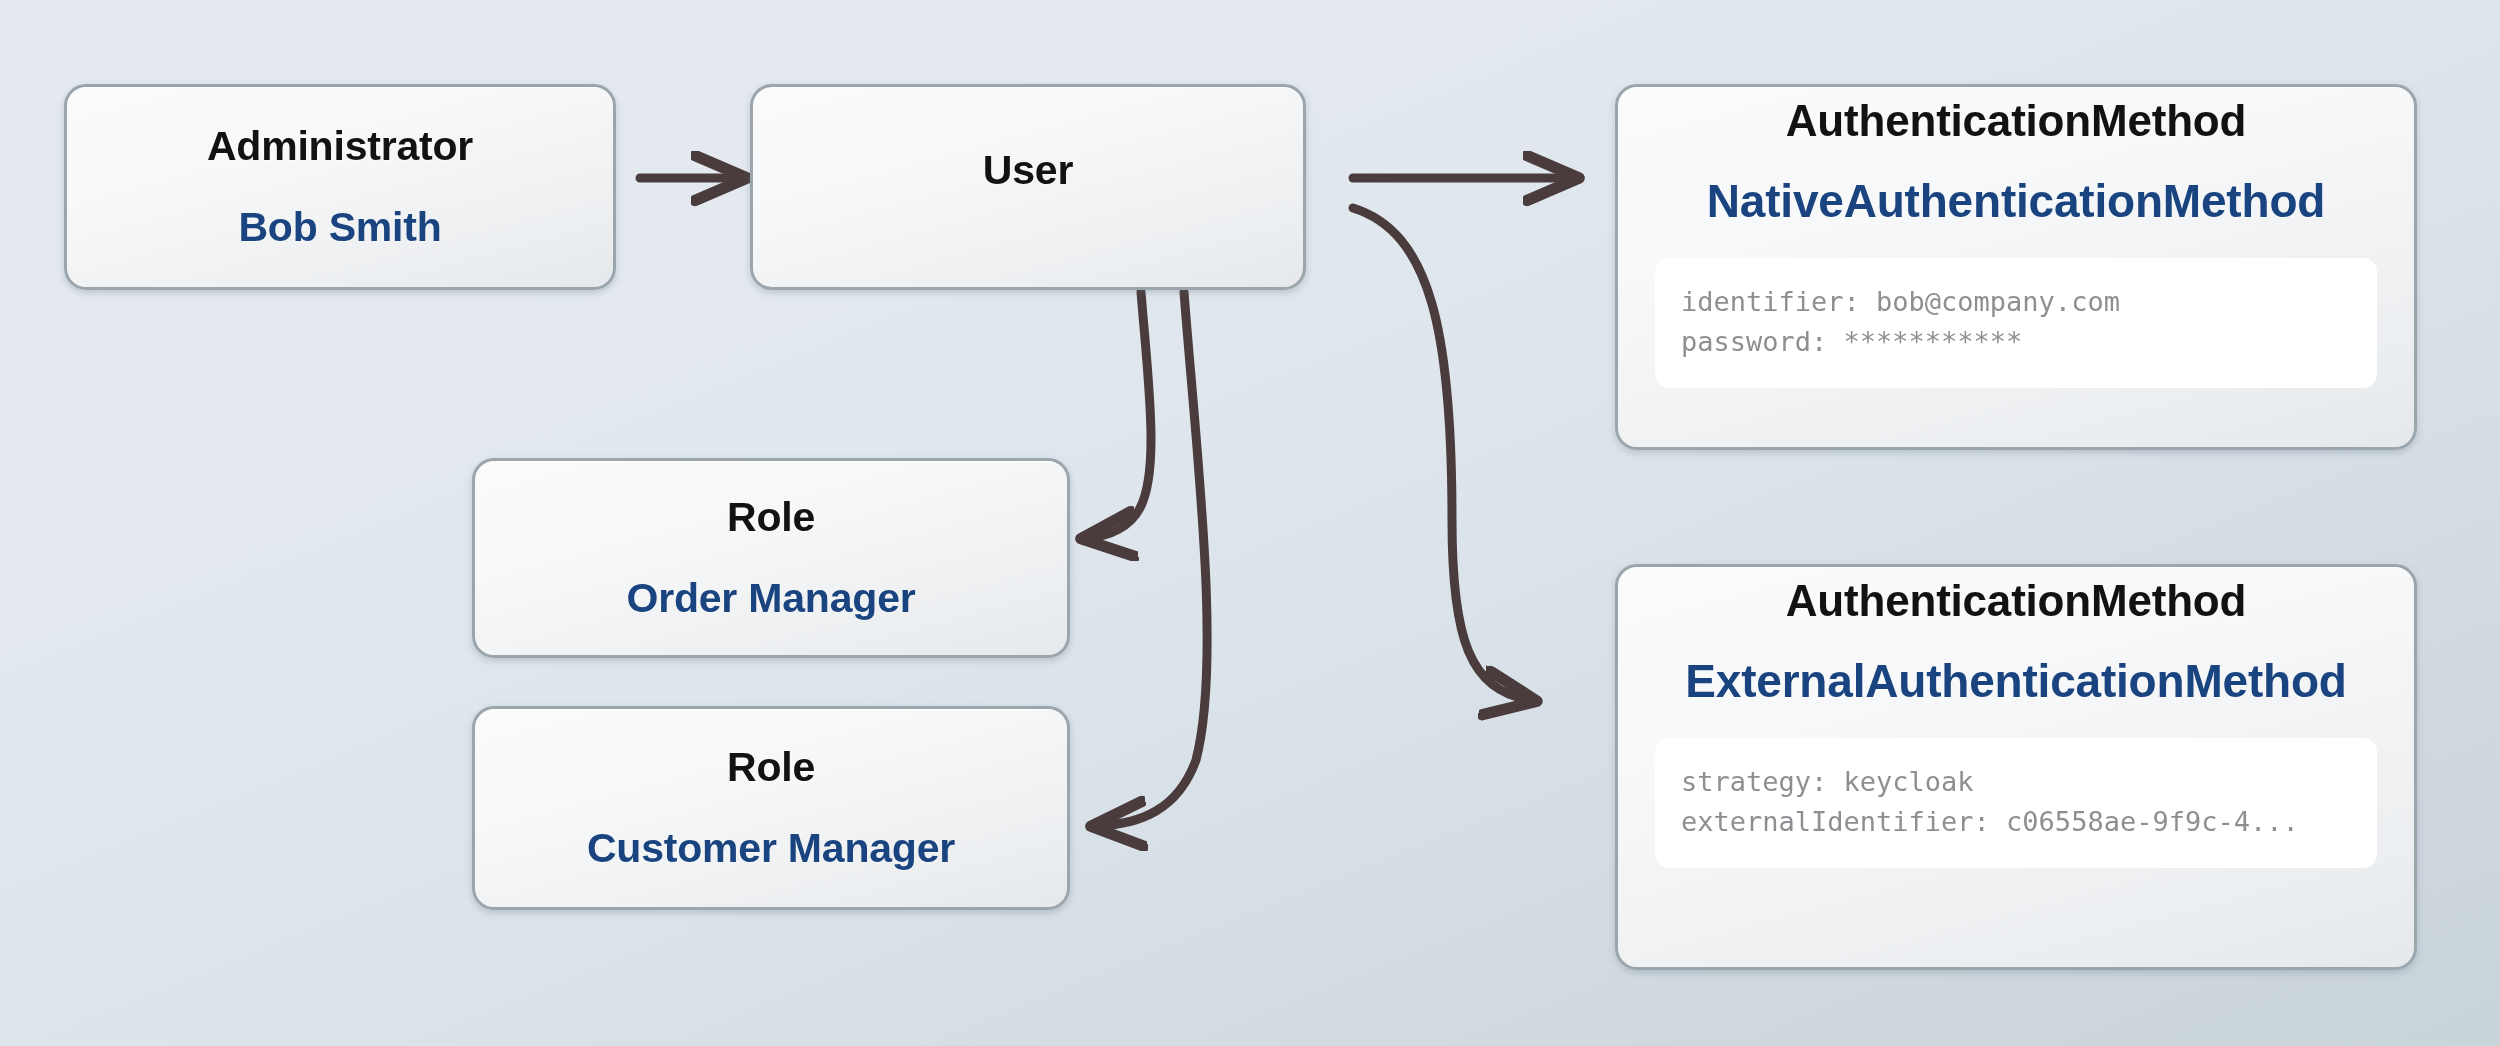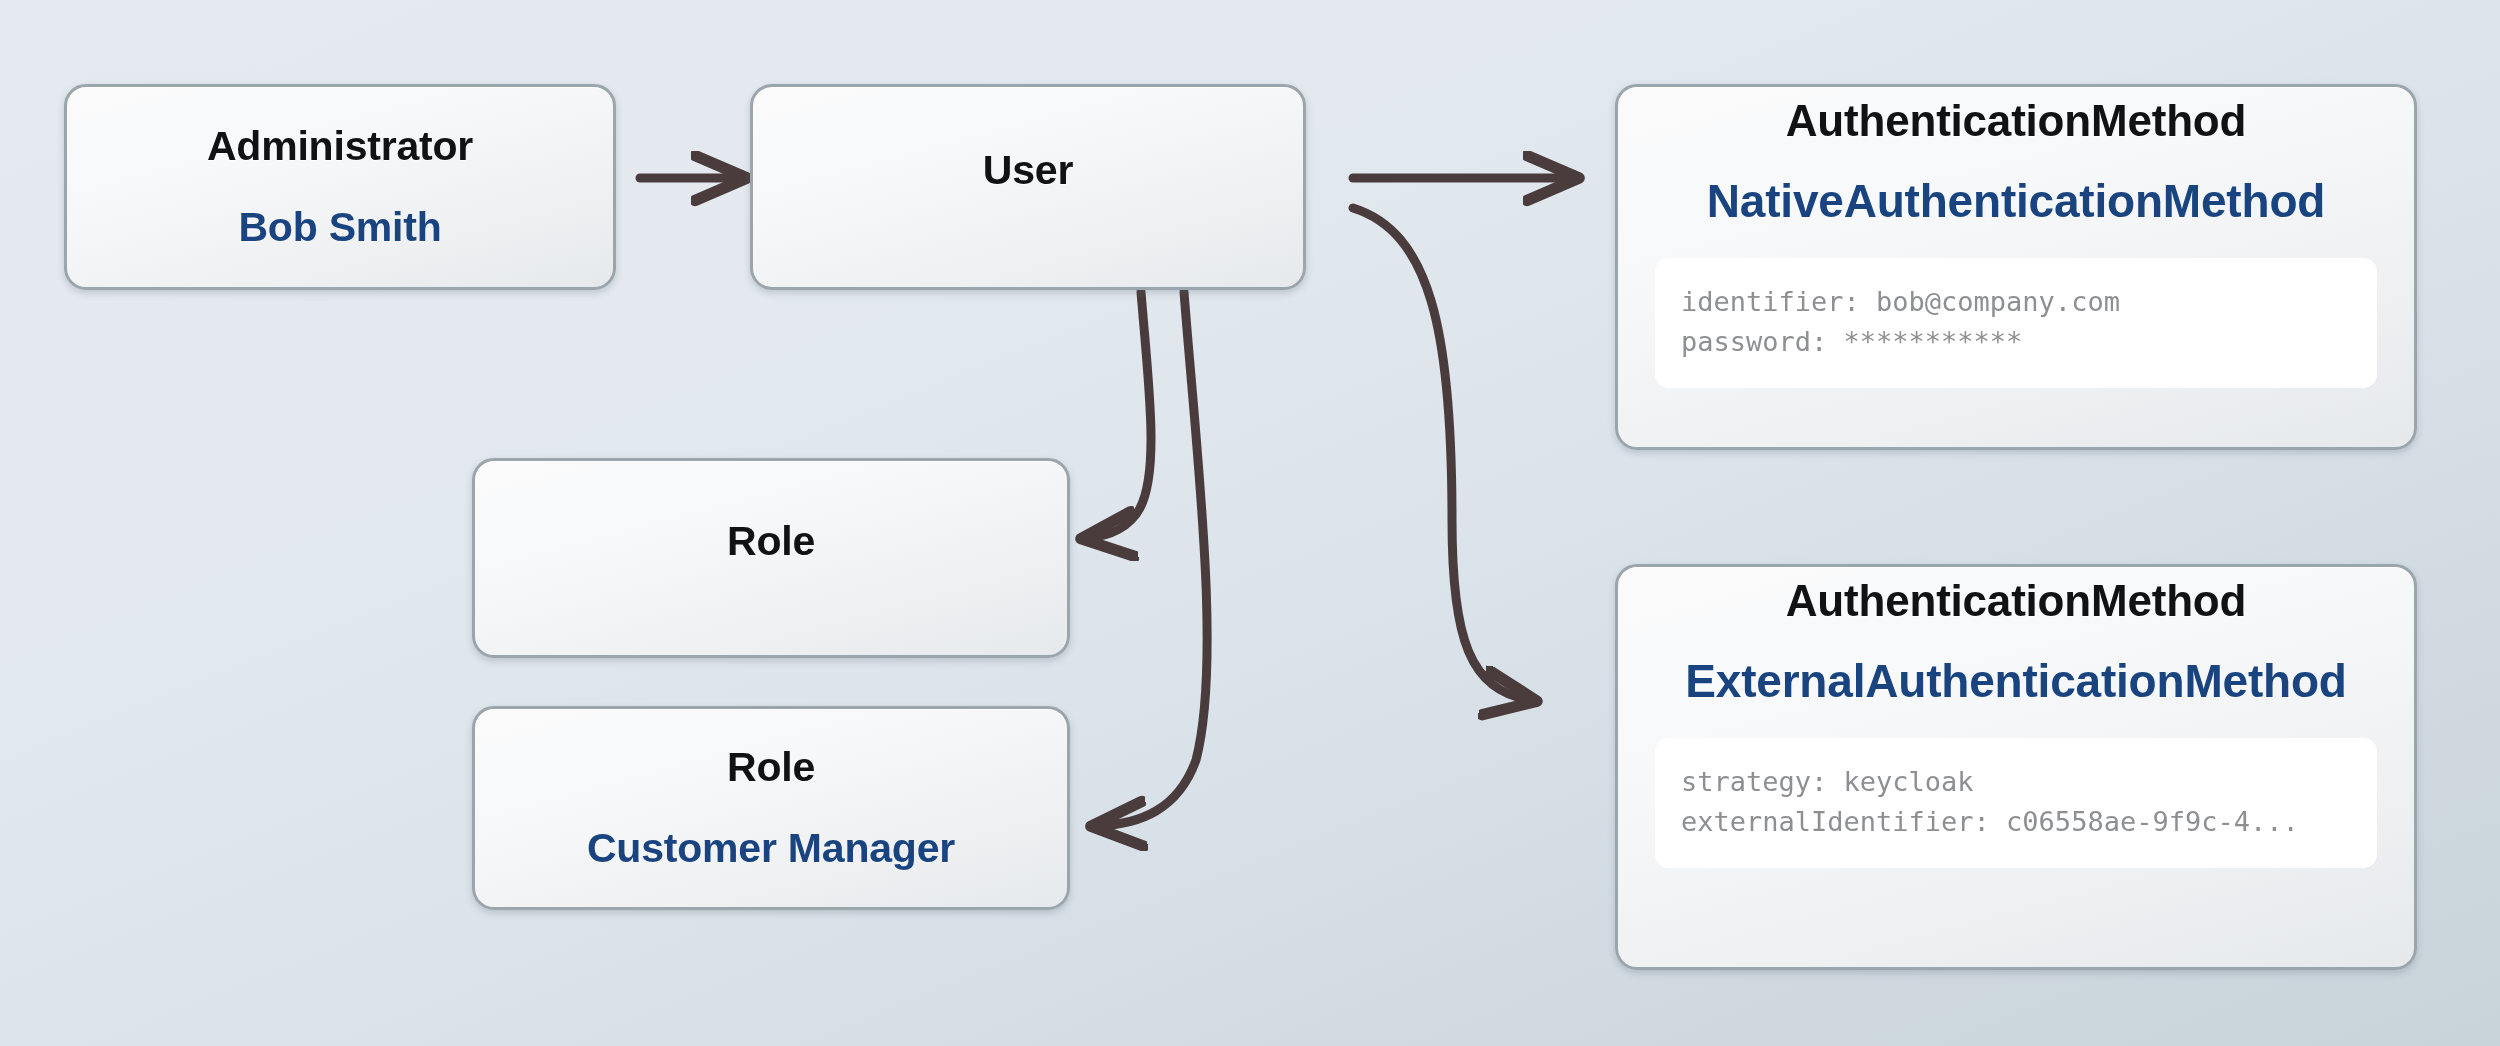--- a/index.html
+++ b/index.html
@@ -129,20 +129,21 @@
     <div class="node-type">Administrator</div>
     <div class="node-name">Bob Smith</div>
   </div>
 
   <div class="node compact" id="node-user">
     <div class="node-type">User</div>
   </div>
 
   <div class="node compact" id="node-role-order">
     <div class="node-type">Role</div>
+    <div class="node-name">Order Manager</div>
   </div>
 
   <div class="node compact" id="node-role-customer">
     <div class="node-type">Role</div>
     <div class="node-name">Customer Manager</div>
   </div>
 
   <div class="node detail" id="node-auth-native">
     <div class="node-type">AuthenticationMethod</div>
     <div class="node-name">NativeAuthenticationMethod</div>

